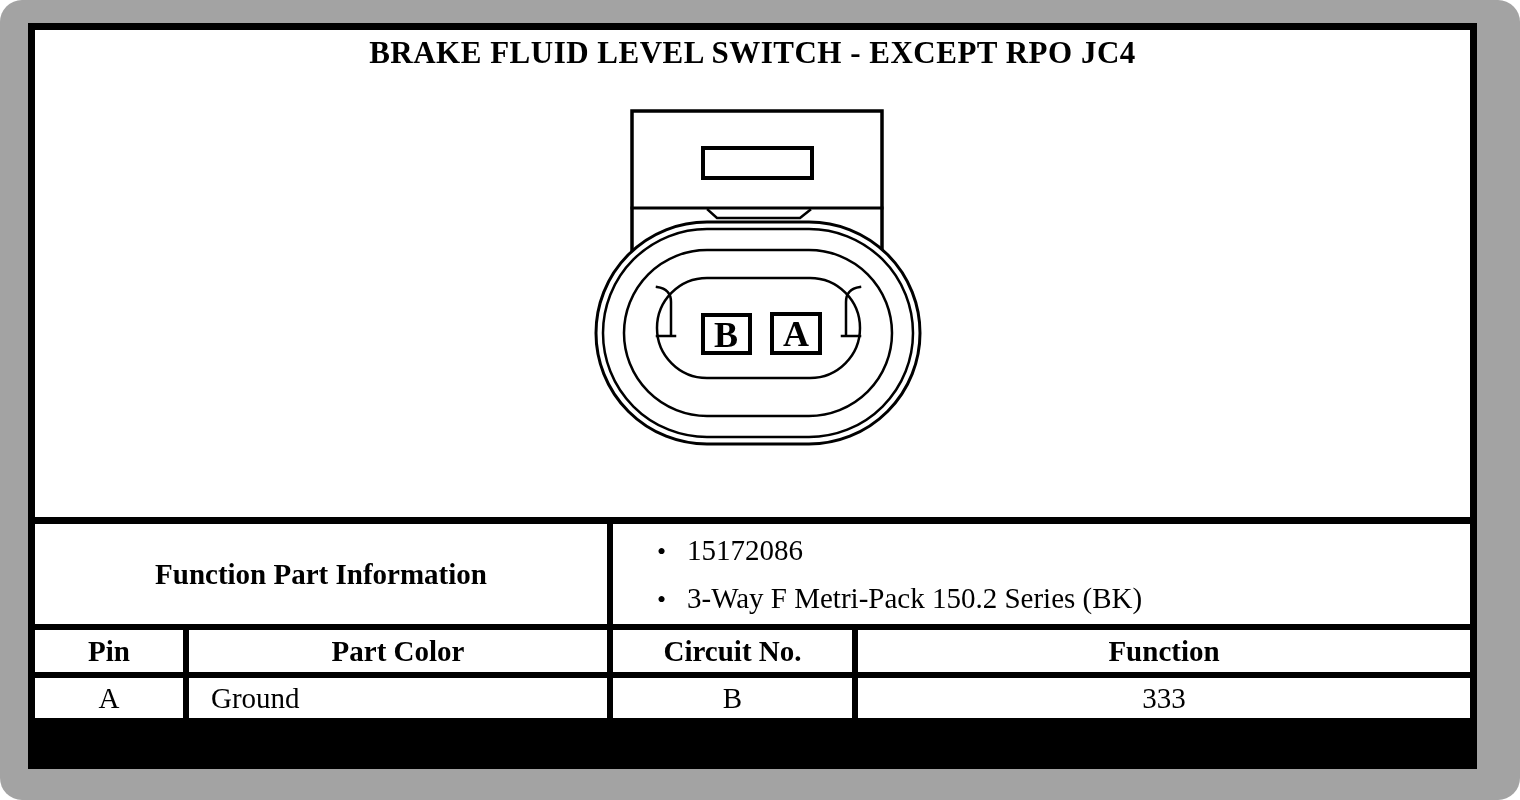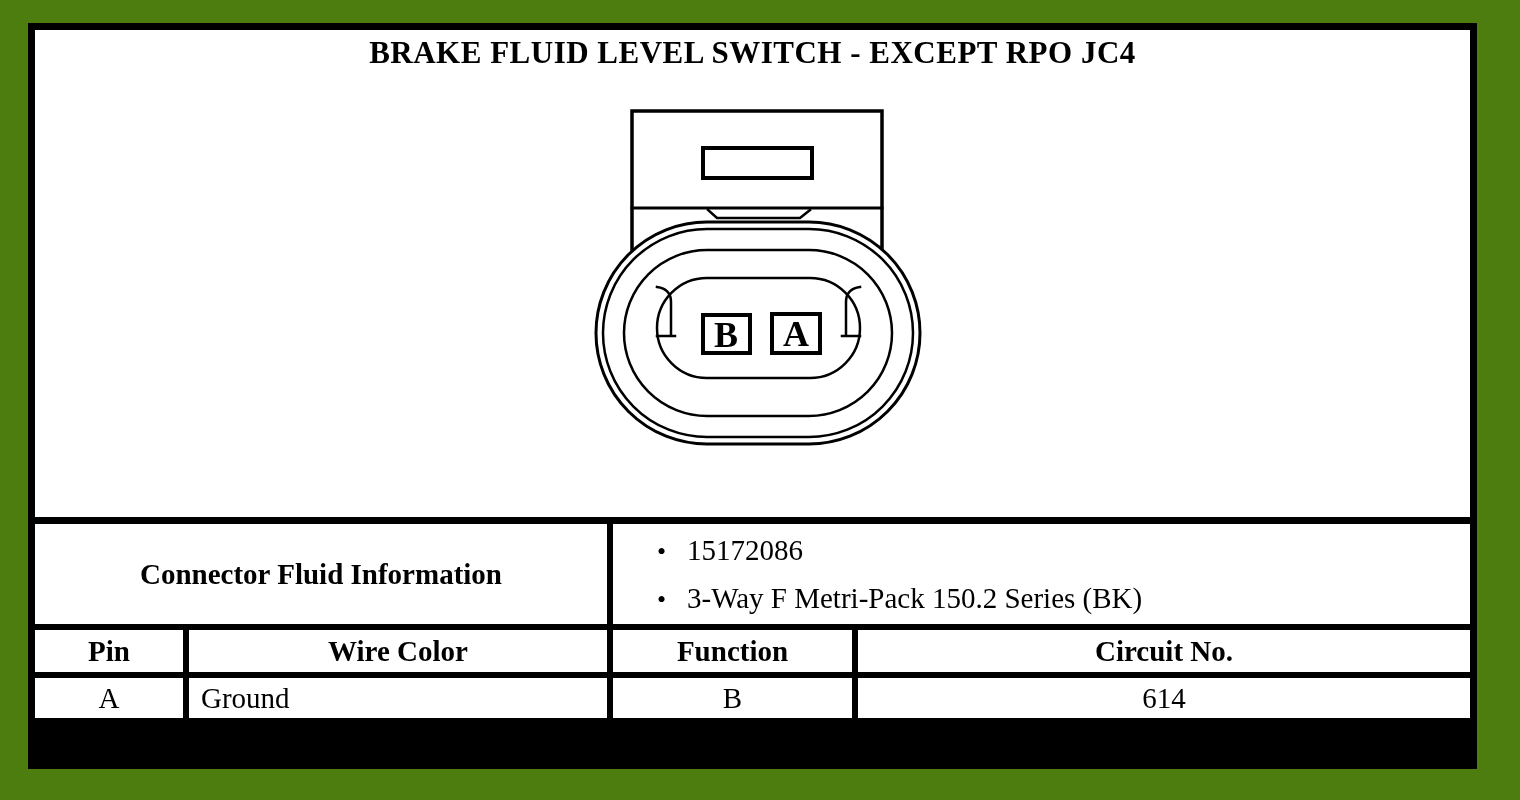--- a/index.html
+++ b/index.html
@@ -1,23 +1,24 @@
 <!DOCTYPE html>
 <html><head>
 <meta charset="utf-8">
 <style>
   html, body { margin: 0; padding: 0; background: #ffffff; }
   .canvas {
     position: relative;
     width: 1520px;
     height: 800px;
-    background: #4d7c0f;
+    background: #a3a3a3;
     font-family: "Liberation Serif", "DejaVu Serif", serif;
     color: #000000;
     overflow: hidden;
+    border-radius: 22px;
   }
   .doc {
     position: absolute;
     left: 28px;
     top: 23px;
     width: 1449px;
     height: 746px;
     border: 7px solid #000000;
     box-sizing: border-box;
     background: #ffffff;
@@ -59,21 +60,21 @@
   .cell {
     background: #ffffff;
     display: flex;
     align-items: center;
     justify-content: center;
     font-size: 29px;
     overflow: hidden;
     white-space: nowrap;
   }
   .cell.bold { font-weight: bold; }
-  .cell.left { justify-content: flex-start; padding-left: 12px; }
+  .cell.left { justify-content: flex-start; padding-left: 22px; }
   .part-info-label { grid-column: 1 / 3; font-weight: bold; }
   .part-info-values {
     grid-column: 3 / 5;
     flex-direction: column;
     align-items: flex-start;
     justify-content: center;
     row-gap: 15px;
     padding-left: 44px;
   }
   .bullet-item { display: flex; align-items: baseline; }
@@ -108,38 +109,38 @@
 
         <rect x="113" y="215" width="47" height="38" fill="#ffffff" stroke-width="4"></rect>
         <rect x="182" y="214" width="48" height="39" fill="#ffffff" stroke-width="4"></rect>
         <text x="136" y="247" fill="#000000" stroke="none">B</text>
         <text x="206" y="246" fill="#000000" stroke="none">A</text>
       </svg>
     </div>
 
     <div class="tables">
 
-      <div class="cell part-info-label">Connector Fluid Information</div>
+      <div class="cell part-info-label">Function Part Information</div>
       <div class="cell part-info-values">
         <div class="bullet-item">
           <span class="bullet-glyph">•</span>
           <span>15172086</span>
         </div>
         <div class="bullet-item">
           <span class="bullet-glyph">•</span>
           <span>3-Way F Metri-Pack 150.2 Series (BK)</span>
         </div>
       </div>
 
       <div class="cell bold">Pin</div>
-      <div class="cell bold">Wire Color</div>
+      <div class="cell bold">Part Color</div>
+      <div class="cell bold">Circuit No.</div>
       <div class="cell bold">Function</div>
-      <div class="cell bold">Circuit No.</div>
 
       <div class="cell">A</div>
       <div class="cell left">Ground</div>
 
       <div class="cell">B</div>
-      <div class="cell">614</div>
+      <div class="cell">333</div>
 
     </div>
   </div>
 </div>
 
 </body></html>

